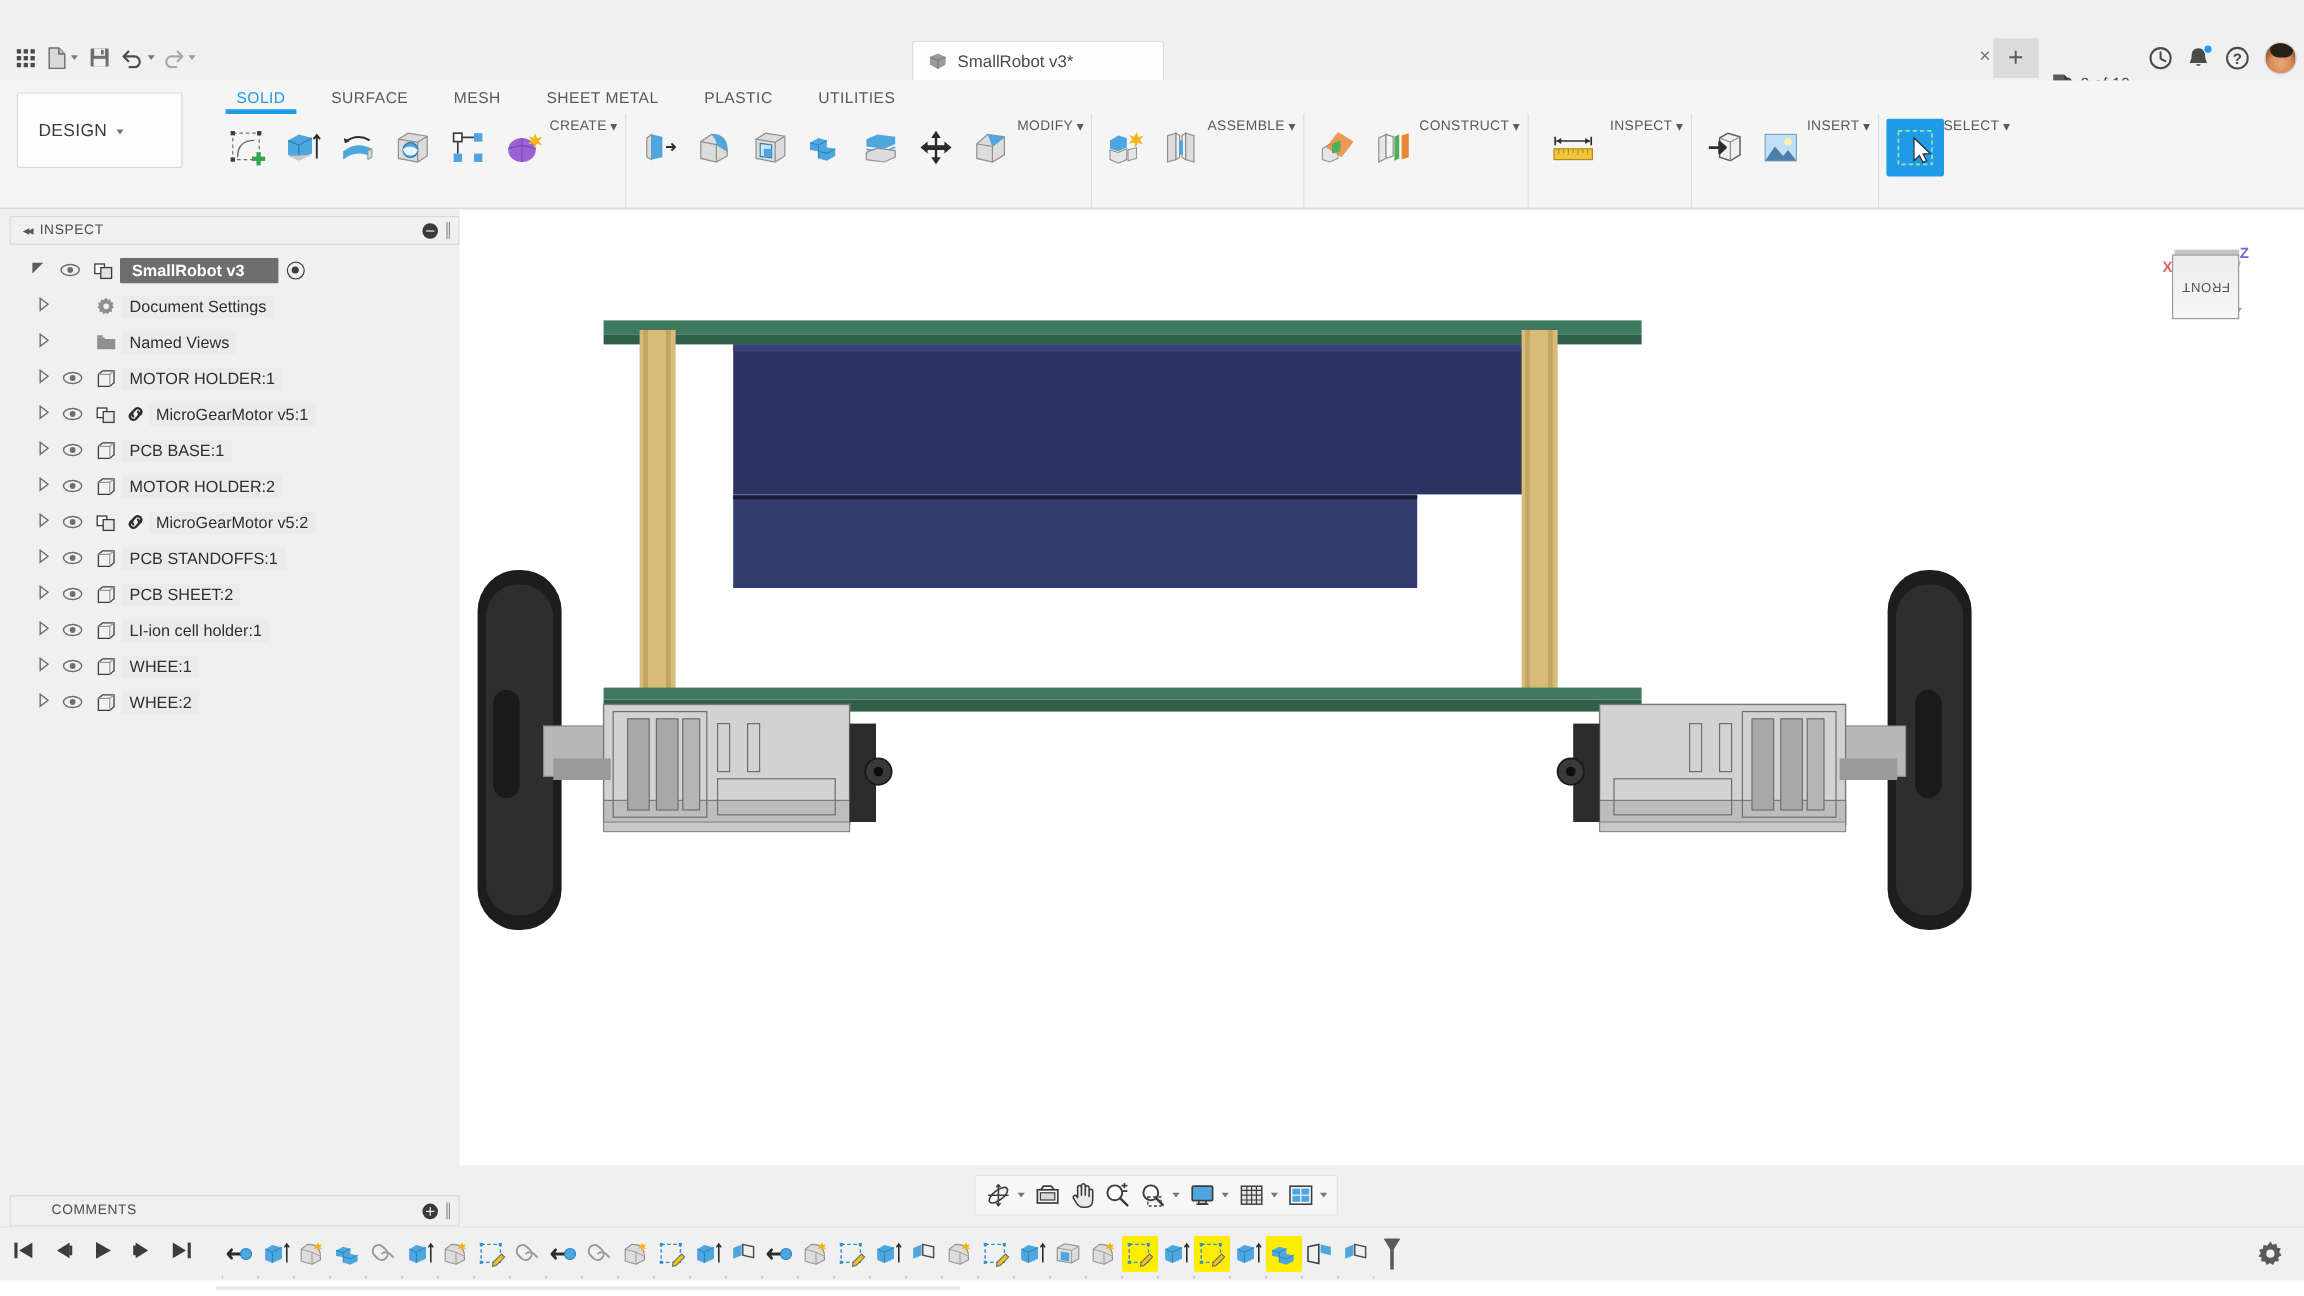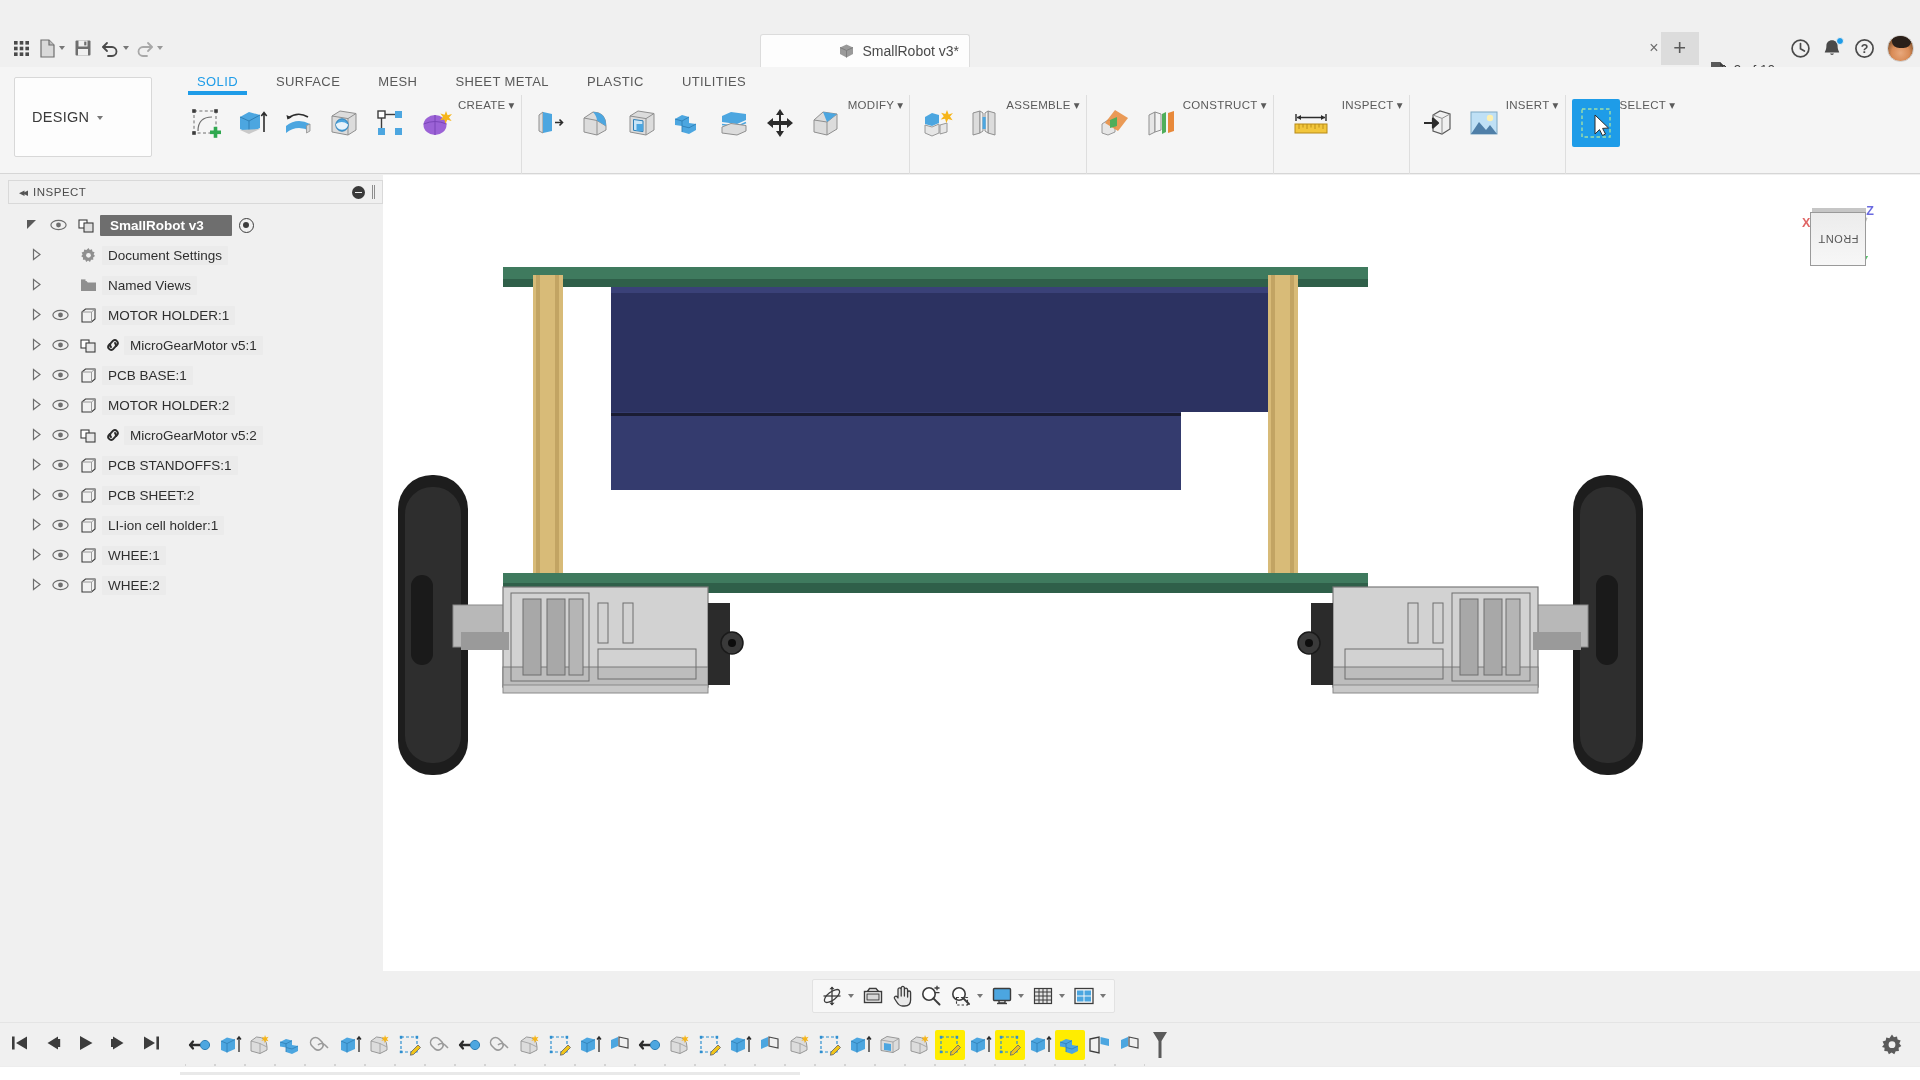--- a/index.html
+++ b/index.html
@@ -53,21 +53,21 @@
 
   
   .doc-tab-strip {
     position: absolute; left: 760px; top: 29px; height: 38px;
     display: flex; align-items: flex-end;
   }
   .doc-tab {
     height: 33px; background: #fdfdfd; border: 1px solid #dcdcdc;
     border-bottom: none; border-radius: 3px 3px 0 0;
     display: flex; align-items: center; padding: 0 10px 0 12px;
-    gap: 8px; min-width: 210px; justify-content: flex-end;
+    gap: 8px; min-width: 210px; justify-content: flex-start;
   }
   .doc-tab-label { font-size: 14px; color: #4a4a4a; }
   .tab-close {
     font-size: 16px; color: #6e6e6e; margin-left: 12px; line-height: 1;
   }
   .tab-add {
     width: 38px; height: 33px; background: #dcdcdc;
     display: flex; align-items: center; justify-content: center;
     font-size: 22px; color: #5a5a5a; font-weight: 300; line-height: 1;
   }
@@ -90,21 +90,21 @@
     position: absolute; right: 3px; top: 4px; width: 8px; height: 8px;
     border-radius: 50%; background: #1e9ce8; border: 1.5px solid #f0f0f0;
   }
 
   
   .ribbon {
     position: absolute; top: 67px; left: 0; width: 1920px; height: 107px;
     background: #f5f5f5; border-bottom: 1px solid #d6d6d6;
   }
   .design-dd {
-    position: absolute; left: 14px; top: 10px; width: 138px; height: 80px;
+    position: absolute; left: 14px; top: 10px; width: 138px; height: 63px;
     background: #fdfdfd; border: 1px solid #d8d8d8; border-radius: 2px;
     display: flex; align-items: center; padding-left: 17px;
   }
   .design-dd-text { font-size: 14.5px; color: #3a3a3a; letter-spacing: .3px; }
   .ribbon-tabs {
     position: absolute; left: 178px; top: 0; display: flex; height: 28px;
   }
   .rtab {
     padding: 0 19px; height: 28px; display: flex; align-items: center;
     font-size: 13px; color: #595959; letter-spacing: .4px; position: relative;
@@ -1078,20 +1078,27 @@
         <rect x="2" y="2.5" width="18" height="15" fill="none" stroke="#3c3c3c" stroke-width="1.3"></rect>
         <rect x="4" y="4.5" width="6.5" height="5" fill="#4ca6e0"></rect>
         <rect x="11.5" y="4.5" width="6.5" height="5" fill="#4ca6e0"></rect>
         <rect x="4" y="10.5" width="6.5" height="5" fill="#4ca6e0"></rect>
         <rect x="11.5" y="10.5" width="6.5" height="5" fill="#4ca6e0"></rect>
       </svg>
       <span class="caret"></span>
     </div>
   </div>
 
+  <div class="comments">
+    <span class="cm-title">COMMENTS</span>
+    <span class="bh-right">
+      <span class="dot-plus"></span>
+      <span class="grip"></span>
+    </span>
+  </div>
 
   <div class="timeline">
     <div class="tl-playback">
       <span>
         <svg width="19" height="18" viewBox="0 0 19 18">
             <rect x="2" y="2.5" width="2.6" height="13" fill="#3c3c3c"></rect>
             <path d="M17 2.5 L17 15.5 L6 9 Z" fill="#3c3c3c"></path>
           </svg>
       </span>
       <span>

